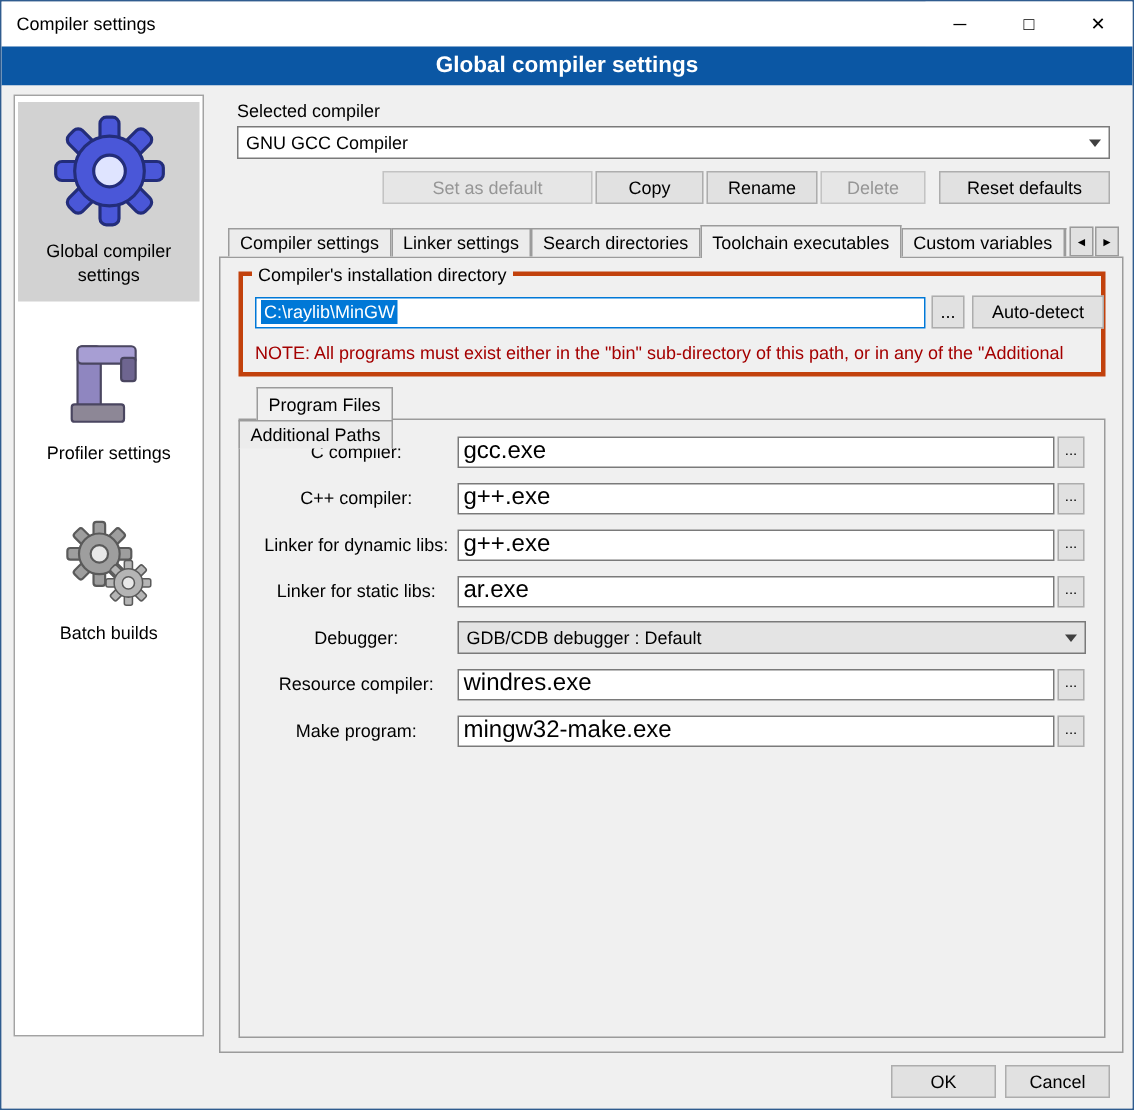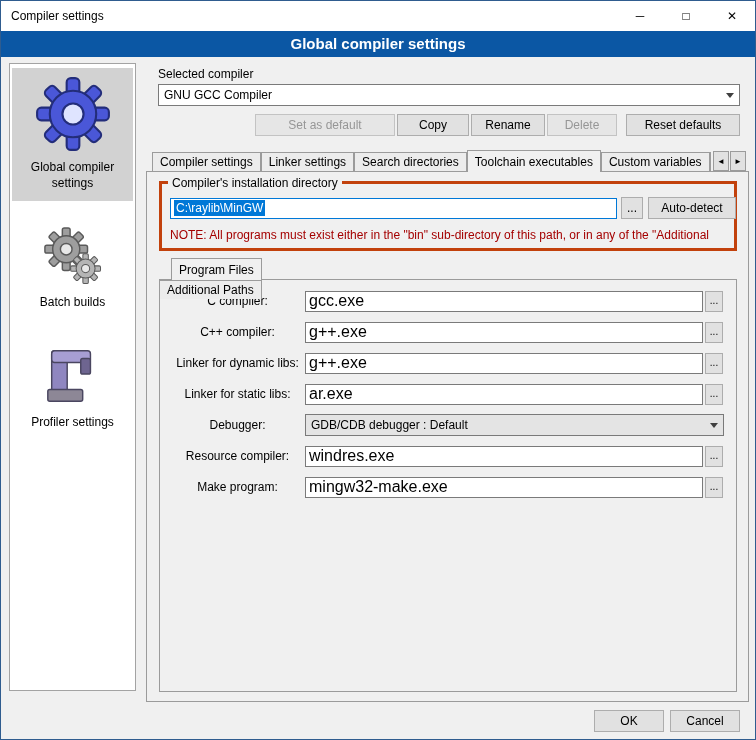--- a/index.html
+++ b/index.html
@@ -135,20 +135,32 @@
               <circle r="22"></circle>
             </g>
             <circle r="10" fill="#dfe4ff" stroke="#232d7a" stroke-width="2"></circle>
           </g>
         </svg>
         <span class="side-label">Global compiler settings</span>
       </div>
 
       <div class="side-item">
         <svg class="icon-md" viewBox="0 0 64 64">
+          <g stroke="#4a4660" stroke-width="1.5">
+            <rect x="10" y="6" width="16" height="44" rx="3" fill="#8f86c0"></rect>
+            <rect x="10" y="6" width="40" height="12" rx="3" fill="#a79ed3"></rect>
+            <rect x="40" y="14" width="10" height="16" rx="2" fill="#6e6590"></rect>
+            <rect x="6" y="46" width="36" height="12" rx="2" fill="#8d8796"></rect>
+          </g>
+        </svg>
+        <span class="side-label">Profiler settings</span>
+      </div>
+
+      <div class="side-item">
+        <svg class="icon-md" viewBox="0 0 64 64">
           <g transform="translate(25,25)">
             <g fill="#9e9e9e" stroke="#5a5a5a" stroke-width="1.5">
               <rect x="-4" y="-22" width="8" height="44" rx="2"></rect>
               <rect x="-4" y="-22" width="8" height="44" rx="2" transform="rotate(45)"></rect>
               <rect x="-4" y="-22" width="8" height="44" rx="2" transform="rotate(90)"></rect>
               <rect x="-4" y="-22" width="8" height="44" rx="2" transform="rotate(135)"></rect>
               <circle r="14"></circle>
             </g>
             <circle r="6" fill="#e8e8e8" stroke="#5a5a5a" stroke-width="1.5"></circle>
           </g>
@@ -158,32 +170,20 @@
               <rect x="-4" y="-22" width="8" height="44" rx="2" transform="rotate(45)"></rect>
               <rect x="-4" y="-22" width="8" height="44" rx="2" transform="rotate(90)"></rect>
               <rect x="-4" y="-22" width="8" height="44" rx="2" transform="rotate(135)"></rect>
               <circle r="14"></circle>
             </g>
             <circle r="6" fill="#e8e8e8" stroke="#5a5a5a" stroke-width="1.5"></circle>
           </g>
         </svg>
         <span class="side-label">Batch builds</span>
       </div>
-
-      <div class="side-item">
-        <svg class="icon-md" viewBox="0 0 64 64">
-          <g stroke="#4a4660" stroke-width="1.5">
-            <rect x="10" y="6" width="16" height="44" rx="3" fill="#8f86c0"></rect>
-            <rect x="10" y="6" width="40" height="12" rx="3" fill="#a79ed3"></rect>
-            <rect x="40" y="14" width="10" height="16" rx="2" fill="#6e6590"></rect>
-            <rect x="6" y="46" width="36" height="12" rx="2" fill="#8d8796"></rect>
-          </g>
-        </svg>
-        <span class="side-label">Profiler settings</span>
-      </div>
     </div>
 
     <span class="label-sc">Selected compiler</span>
 
     <div class="combo combo-main">
       <span class="combo-text">GNU GCC Compiler</span>
       <span class="combo-btn">
           <span class="combo-arrow"></span>
         </span>
     </div>

